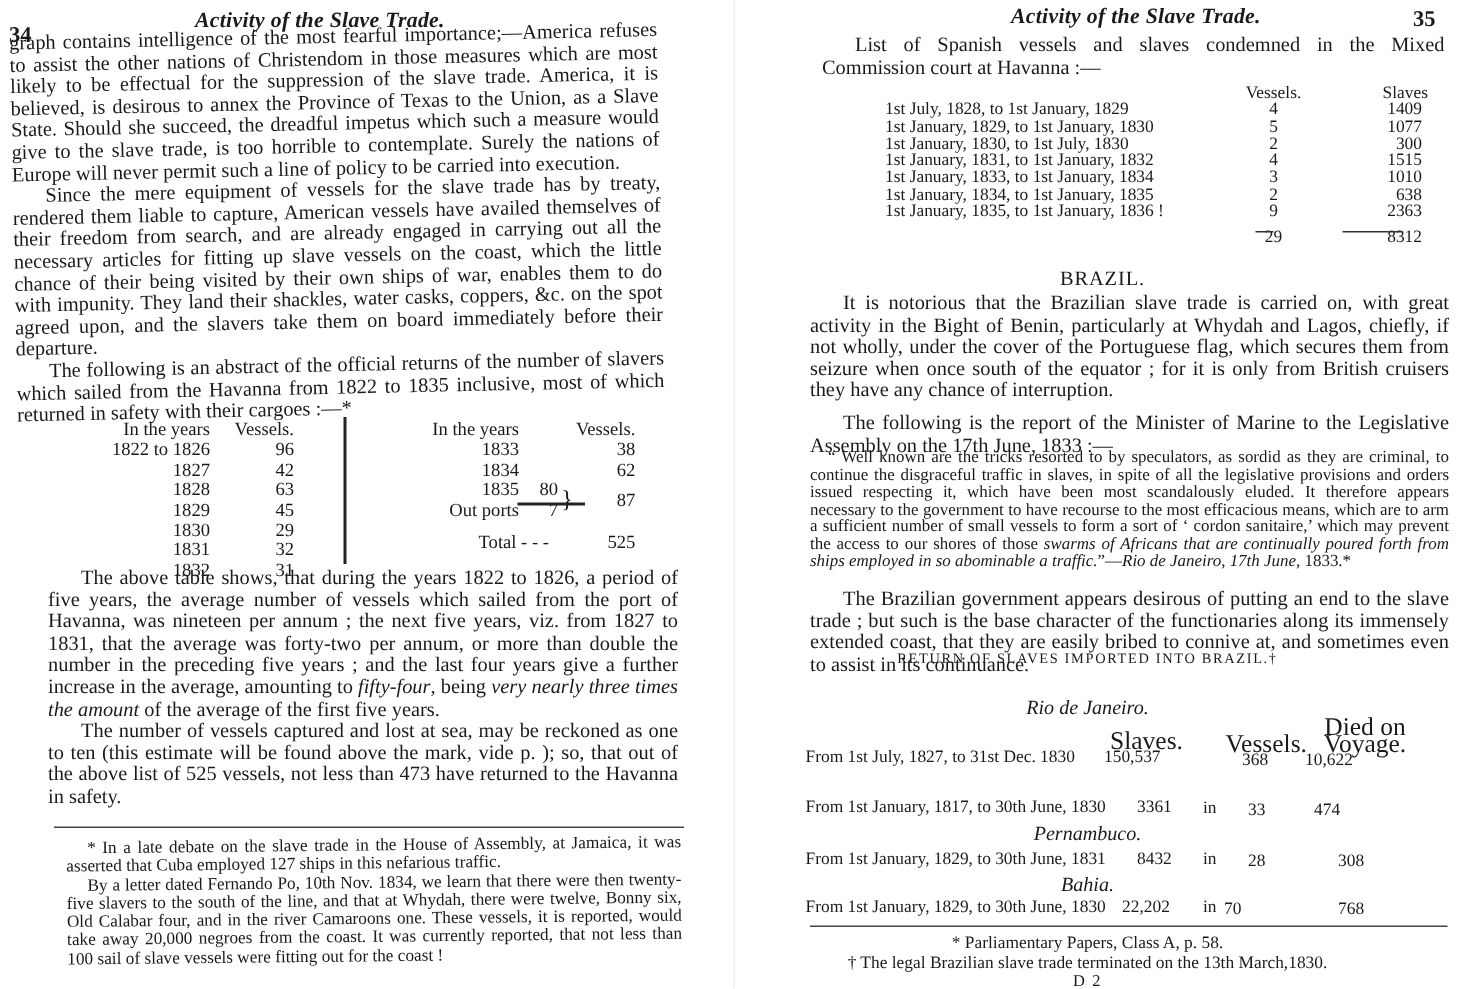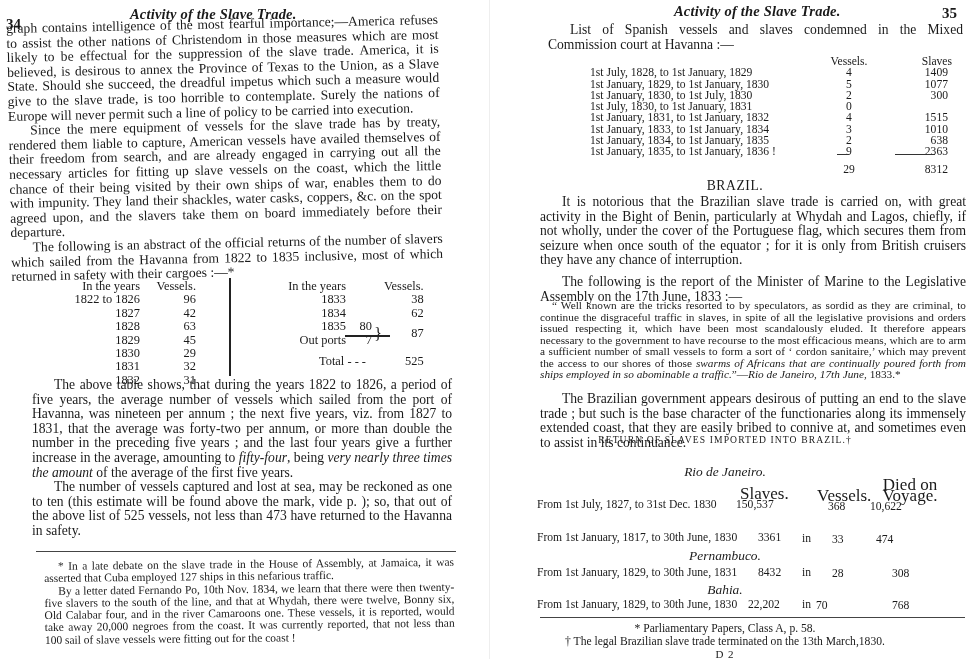--- a/index.html
+++ b/index.html
@@ -209,25 +209,20 @@
             <td class="period">1st January, 1829, to 1st January, 1830</td>
             <td class="vs">5</td>
             <td class="sl">1077</td>
           </tr>
       <tr>
             <td class="period">1st January, 1830, to 1st July,      1830</td>
             <td class="vs">2</td>
             <td class="sl">300</td>
           </tr>
       <tr>
-            <td class="period">1st July,      1830, to 1st January, 1831</td>
-            <td class="vs">0</td>
-            <td class="sl"></td>
-          </tr>
-      <tr>
             <td class="period">1st January, 1831, to 1st January, 1832</td>
             <td class="vs">4</td>
             <td class="sl">1515</td>
           </tr>
       <tr>
             <td class="period">1st January, 1833, to 1st January, 1834</td>
             <td class="vs">3</td>
             <td class="sl">1010</td>
           </tr>
       <tr>

